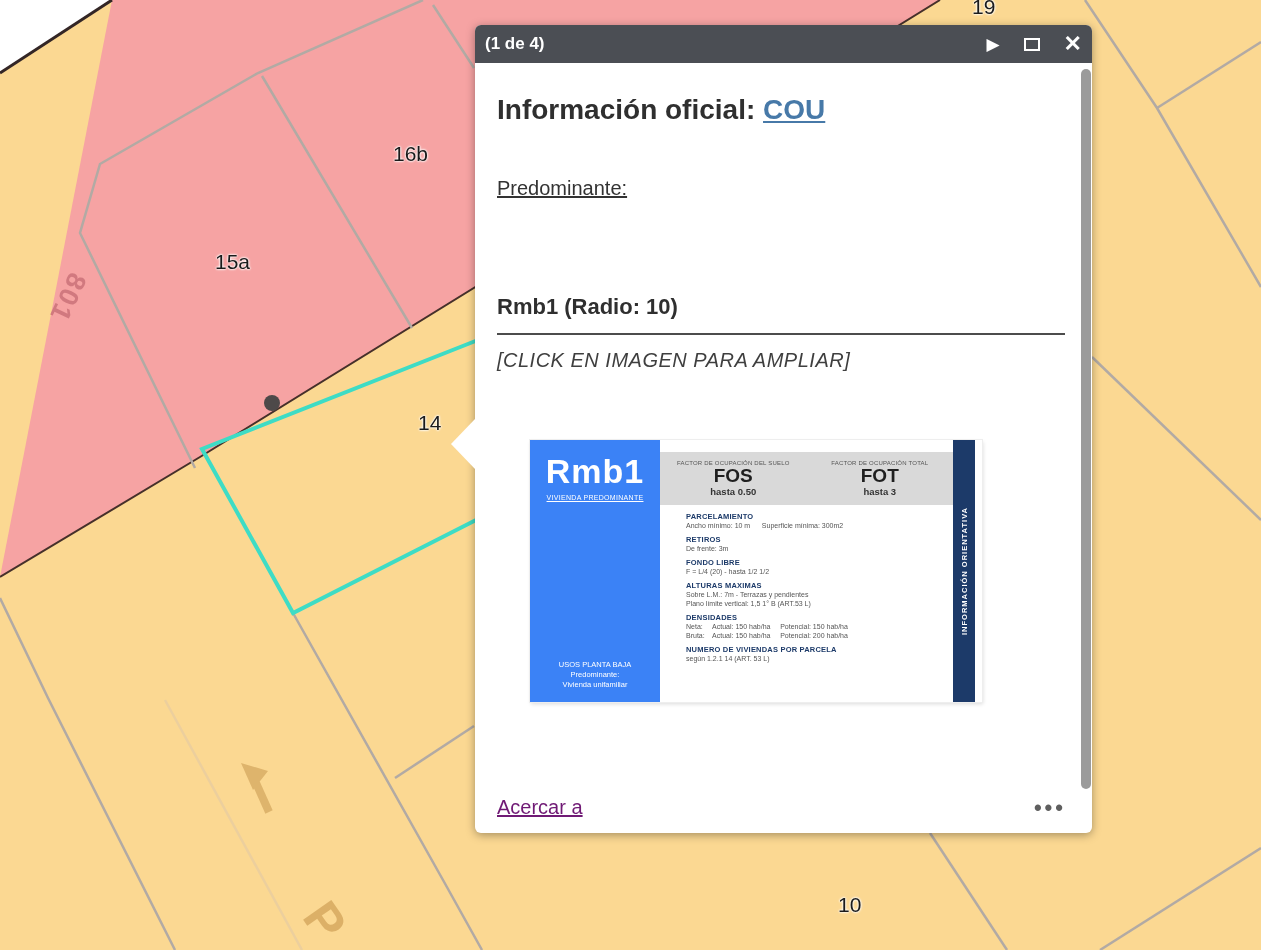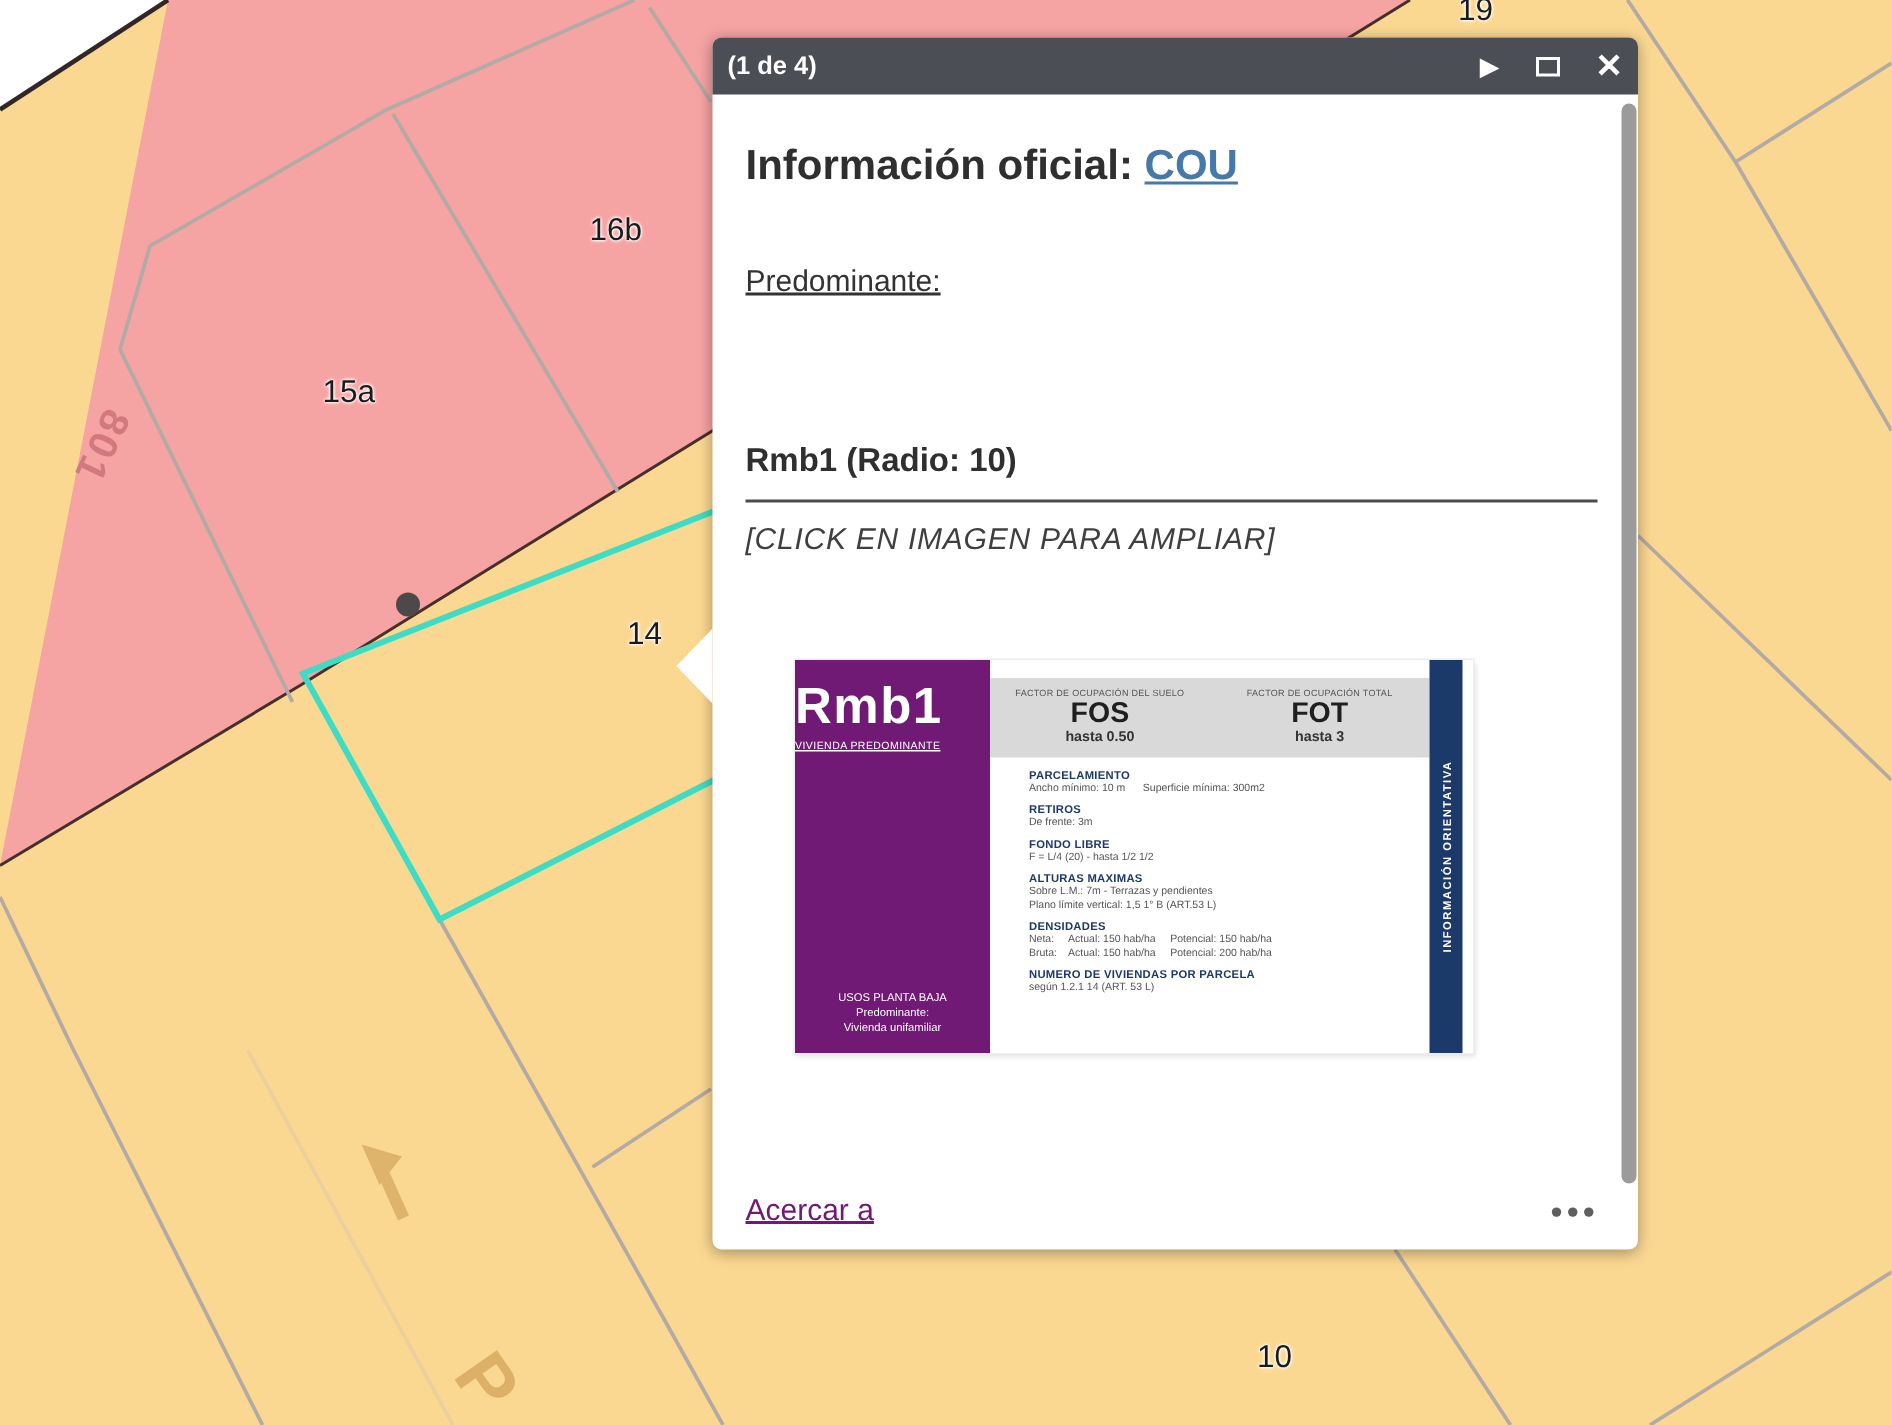--- a/index.html
+++ b/index.html
@@ -44,22 +44,22 @@
   .popup-title a { color:#4779a8; text-decoration:underline; }
   .nomen { margin-top:46px; font-size:20px; line-height:26px; color:#333; }
   .nomen .u { text-decoration:underline; }
   .zone-title { margin-top:92px; font-size:22px; line-height:28px; font-weight:bold; color:#2f2f2f; }
   .zone-rule { margin-top:12px; border:none; border-top:2px solid #4c4c4c; width:100%; }
   .click-note { margin-top:14px; font-size:20px; font-style:italic; color:#3f3f3f; letter-spacing:.5px; }
 
   
   .card { position:relative; margin:68px 0 0 33px; width:452px; height:262px;
           background:#fff; box-shadow:0 0 0 1px #eee, 1px 2px 4px rgba(0,0,0,.15); cursor:pointer; }
-  .card-panel { position:absolute; left:0; top:0; width:130px; height:262px; background:#701a75;
-                display:flex; flex-direction:column; color:#fff; }
+  .card-panel { position:absolute; left:0; top:0; width:130px; height:262px; background:#3b82f6;
+                display:flex; flex-direction:column; align-items:center; color:#fff; }
   .card-code { margin-top:12px; font-size:34px; font-weight:bold; letter-spacing:1px; }
   .card-code-sub { font-size:7px; text-decoration:underline; margin-top:3px; letter-spacing:.3px; }
   .panel-footer { margin-top:auto; margin-bottom:12px; text-align:center; font-size:7.5px; line-height:10px; }
   .card-strip { position:absolute; right:7px; top:0; width:22px; height:262px; background:#1c3a69;
                 display:flex; align-items:center; justify-content:center; }
   .strip-text { writing-mode:vertical-rl; transform:rotate(180deg); color:#fff;
                 font-size:7.5px; letter-spacing:1px; font-weight:bold; }
   .card-band { position:absolute; left:130px; right:29px; top:12px; height:53px; background:#d9d9d9;
                display:flex; }
   .band-col { flex:1; display:flex; flex-direction:column; align-items:center; justify-content:center; }

